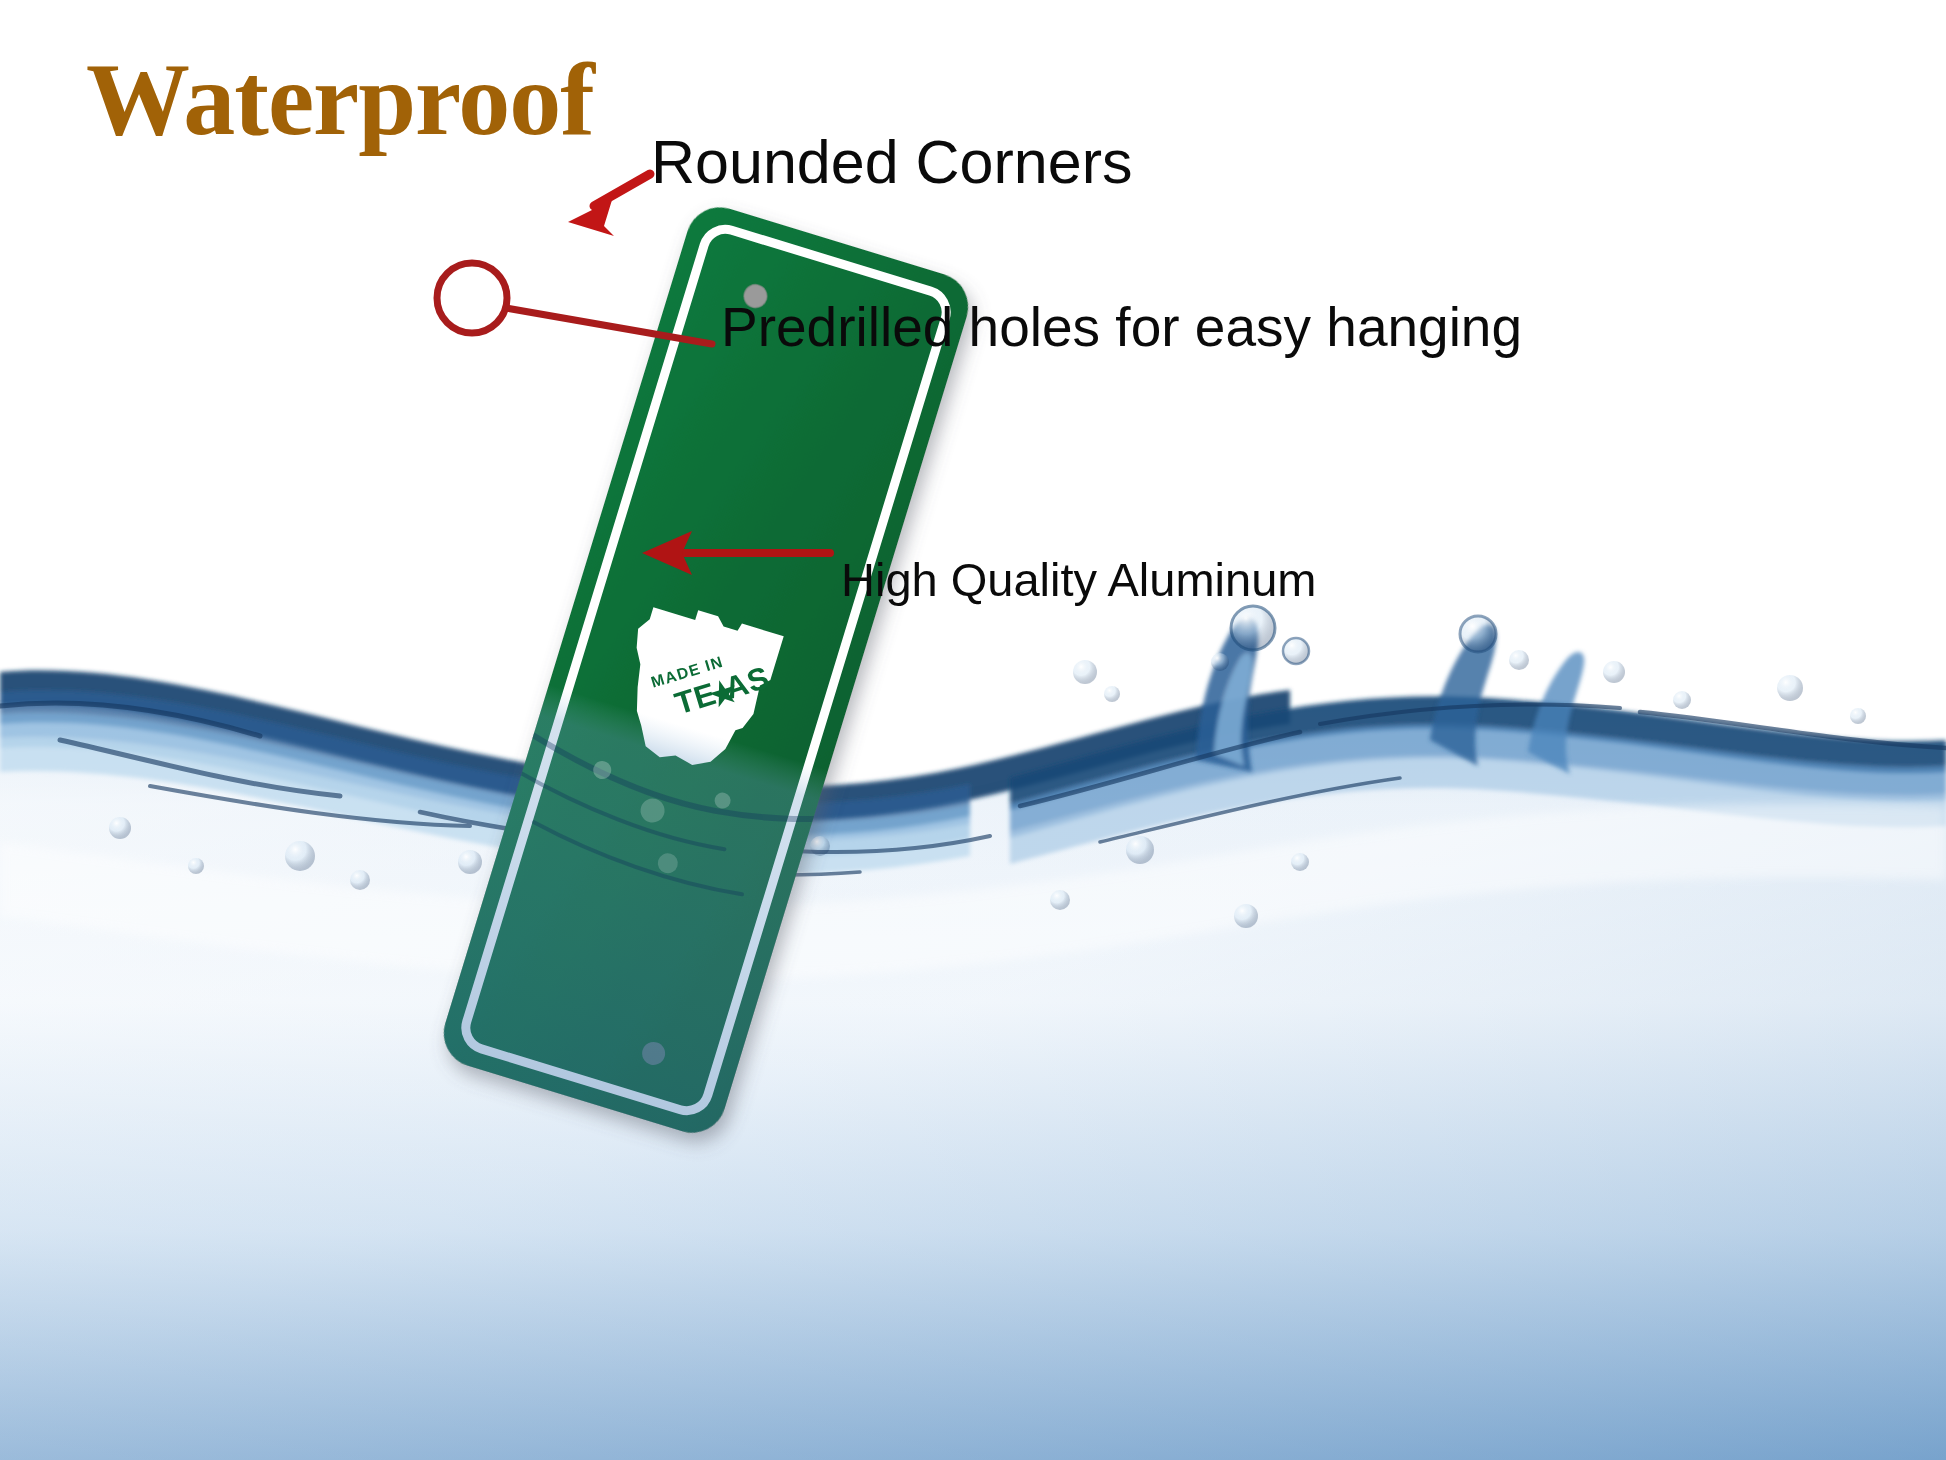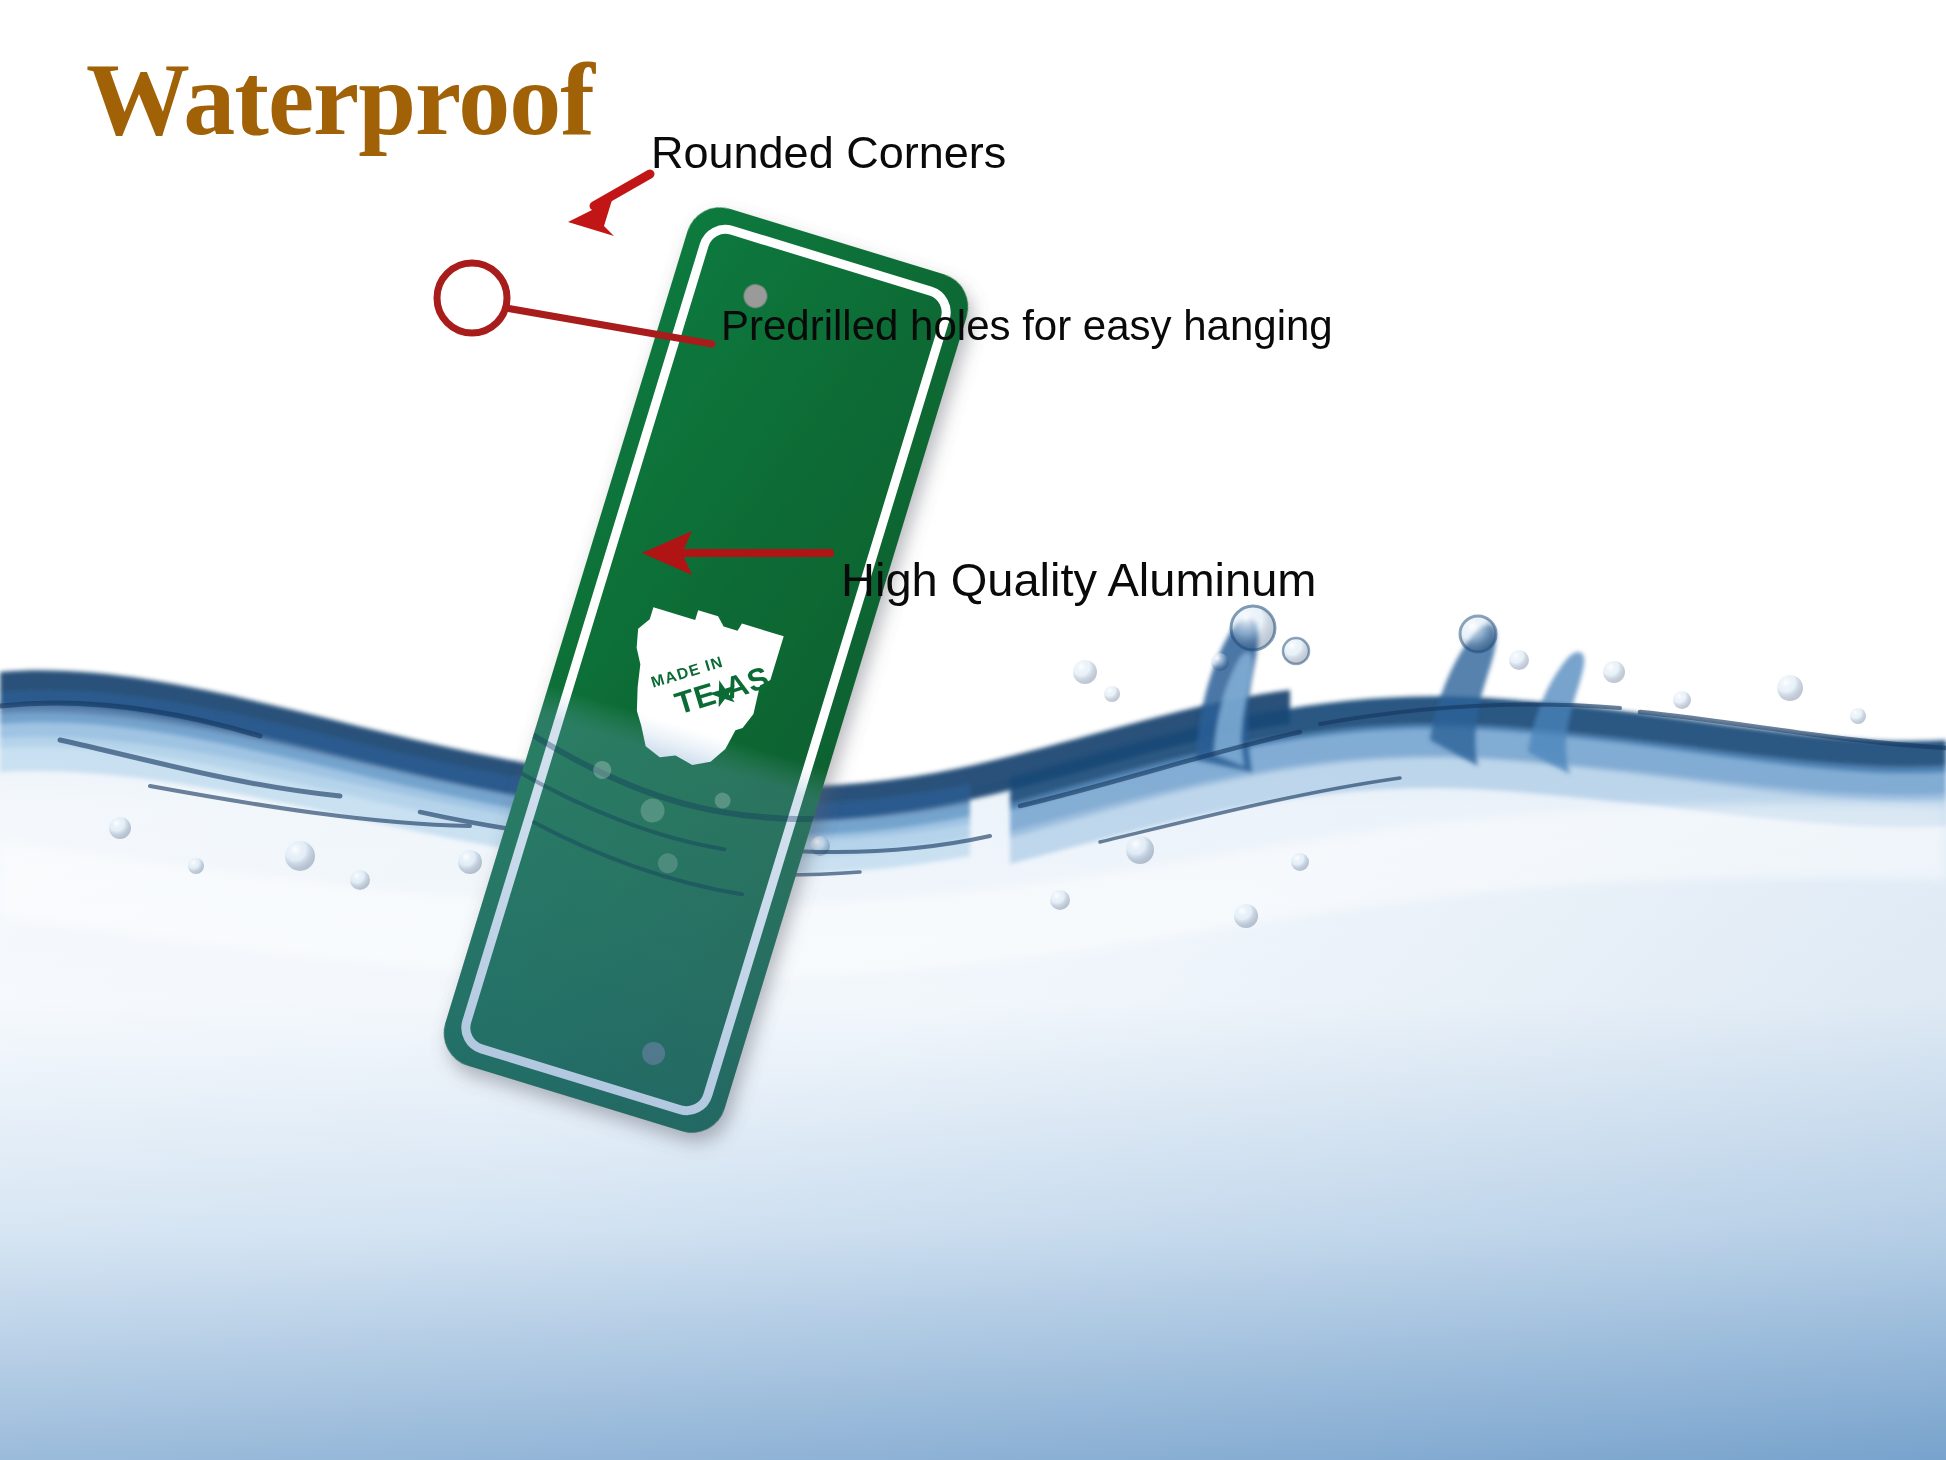--- a/index.html
+++ b/index.html
@@ -28,22 +28,22 @@
   }
 
   
   .anno {
     position:absolute;
     font-family:"Liberation Sans", sans-serif;
     font-weight:400;
     color:#0a0a0a;
     white-space:nowrap;
   }
-  .anno-rounded   { left:651px;  top:127px; font-size:45px; }
-  .anno-predrill  { left:721px;  top:302px; font-size:42px; }
+  .anno-rounded   { left:651px;  top:127px; font-size:61px; }
+  .anno-predrill  { left:721px;  top:295px; font-size:55px; }
   .anno-aluminum  { left:841px;  top:552px; font-size:47px; }
   .arrow-layer { position:absolute; left:0; top:0; width:1946px; height:1460px; pointer-events:none; }
 </style>
 </head>
 <body>
 
 <div id="stage">
 
   <svg class="water-layer" viewBox="0 0 1946 1460" preserveAspectRatio="none" xmlns="http://www.w3.org/2000/svg">
     <defs>

